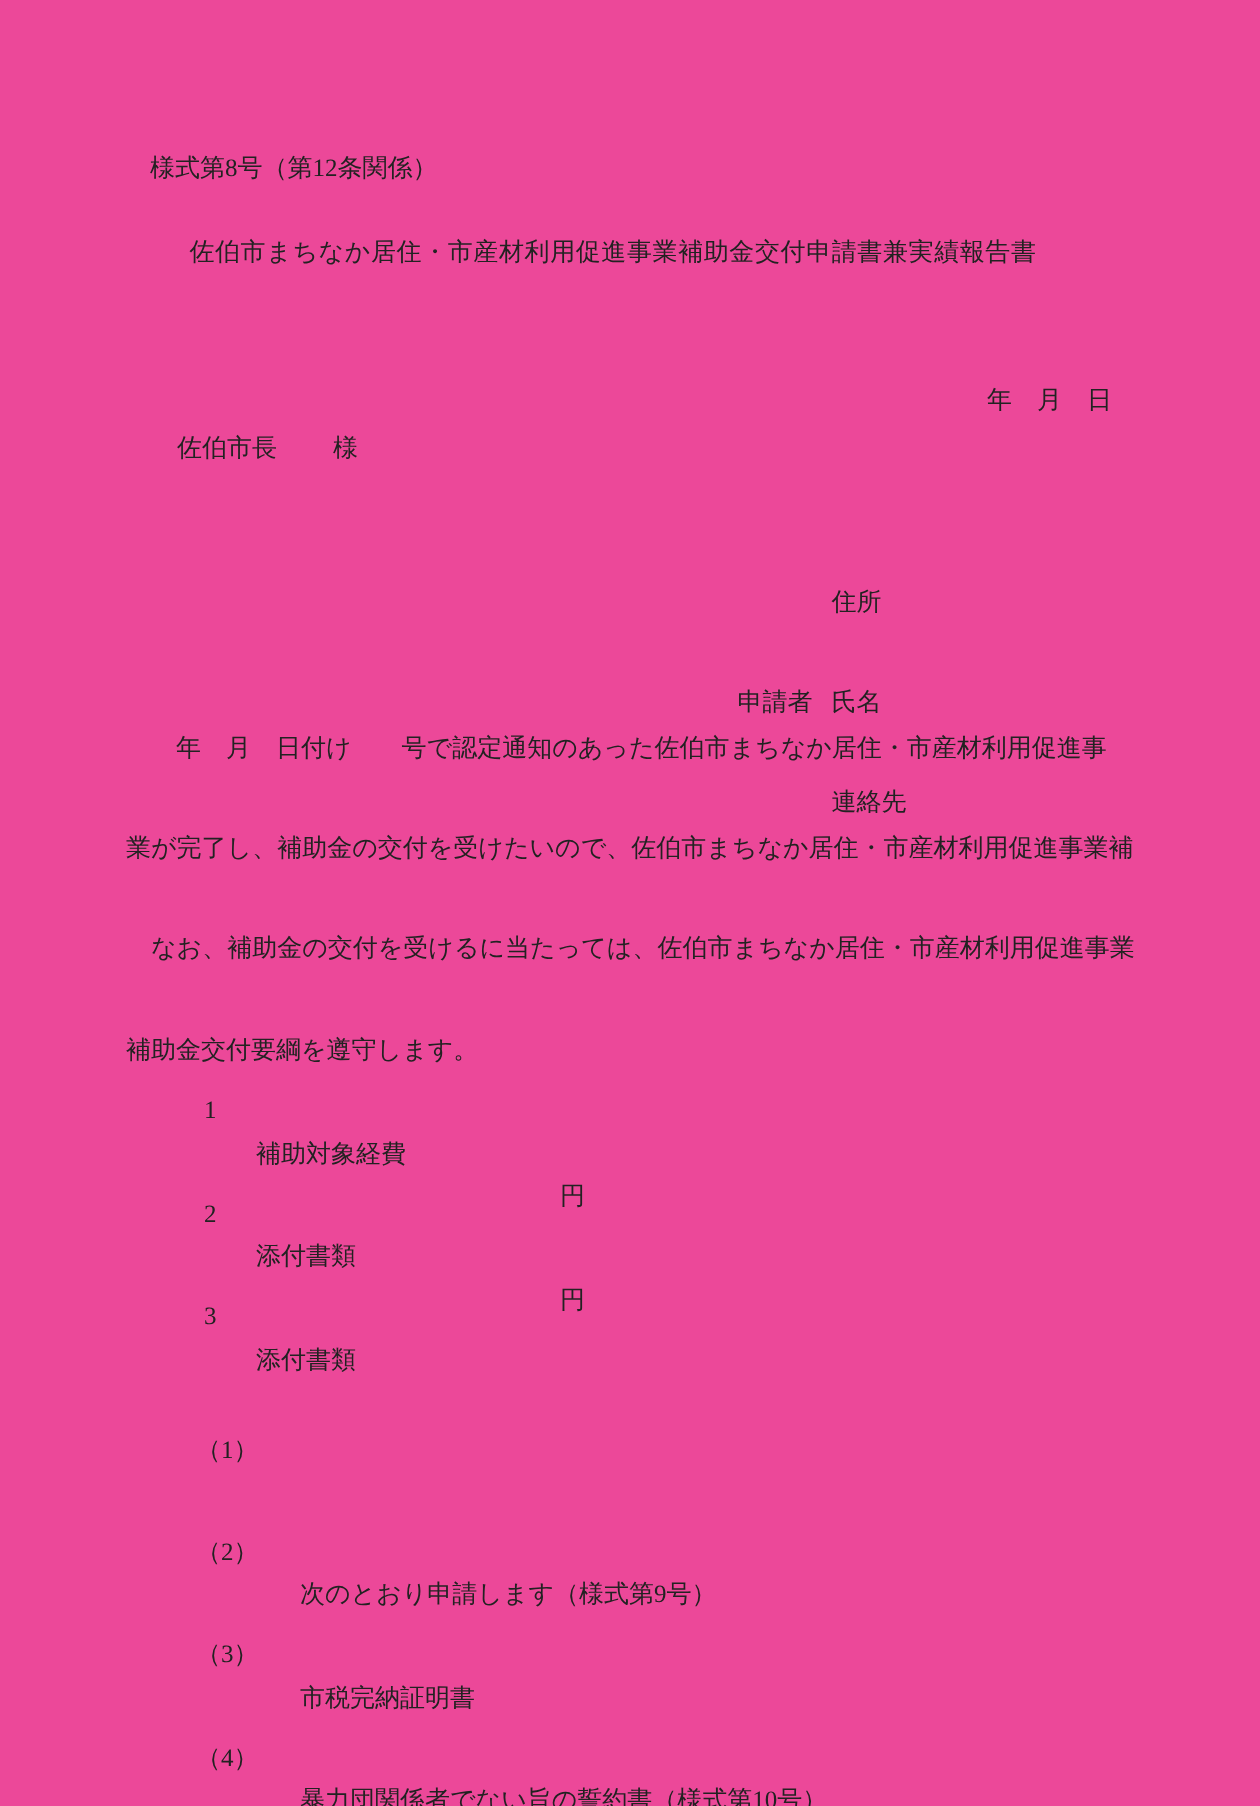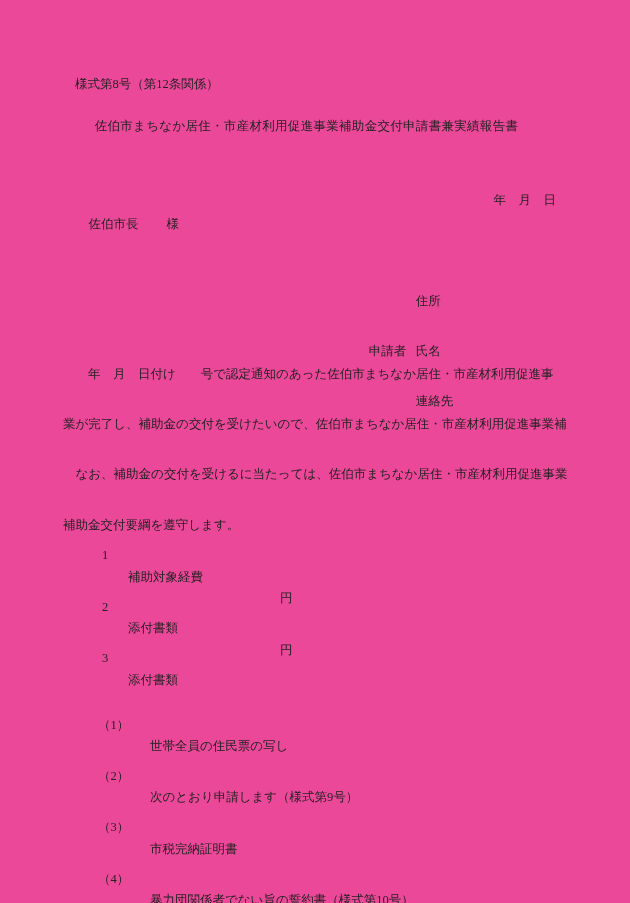--- a/index.html
+++ b/index.html
@@ -79,21 +79,20 @@
       <span class="c-label">添付書類</span>
       <span class="c-unit">円</span>
     </div>
     <div class="lrow">
       <span class="c-num">3</span>
       <span class="c-label">添付書類</span>
     </div>
 
     <div class="lrow">
       <span class="c-pnum">（1）</span>
-      <span class="c-text">世帯全員の住民票の写し</span>
     </div>
     <div class="lrow">
       <span class="c-pnum">（2）</span>
       <span class="c-text">次のとおり申請します（様式第9号）</span>
     </div>
     <div class="lrow">
       <span class="c-pnum">（3）</span>
       <span class="c-text">市税完納証明書</span>
     </div>
     <div class="lrow">

